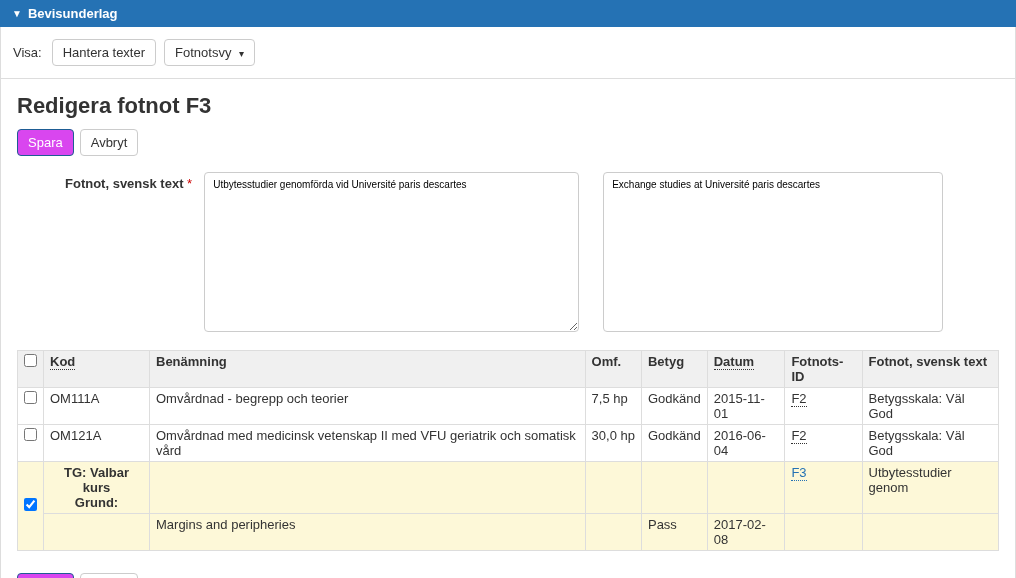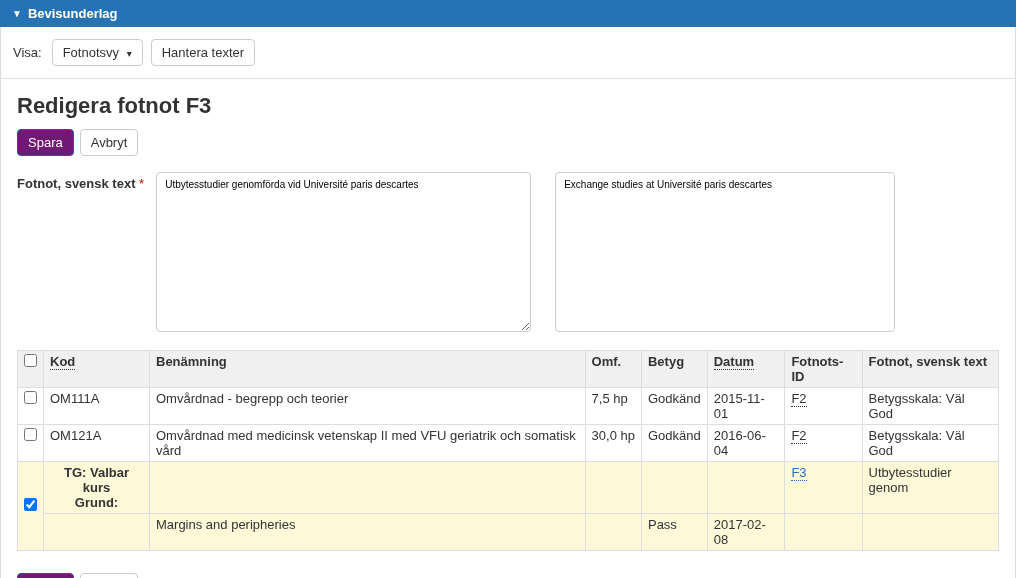--- a/index.html
+++ b/index.html
@@ -42,41 +42,42 @@
       background: #fff;
       cursor: pointer;
       font-size: 13px;
       color: #333;
     }
     .btn .caret-down {
       font-size: 10px;
       margin-left: 4px;
     }
     .btn-primary {
-      background: #701a75;
+      background: #d946ef;
       color: #fff;
       border-color: #1e5d94;
     }
     .section {
       padding: 14px 16px 8px;
     }
     h2.page-title {
       font-size: 22px;
       font-weight: bold;
       margin-bottom: 10px;
     }
     .button-row {
       display: flex;
       gap: 6px;
       margin-bottom: 16px;
     }
     .form-row {
       display: flex;
       gap: 24px;
       margin-bottom: 18px;
+      margin-left: 48px;
     }
     .form-col {
       display: flex;
       align-items: flex-start;
       gap: 12px;
     }
     .form-col:first-child { flex: 0 0 auto; }
     .form-label {
       font-weight: bold;
       white-space: nowrap;
@@ -130,25 +131,25 @@
 
 <div class="panel-header">
   <span class="caret">▼</span>
   <span>Bevisunderlag</span>
 </div>
 
 <div class="content">
 
   <div class="toolbar">
     <span class="toolbar-label">Visa:</span>
+    <button class="btn">Hantera texter</button>
     <button class="btn">
       <span>Fotnotsvy</span>
       <span class="caret-down">▾</span>
     </button>
-    <button class="btn">Hantera texter</button>
   </div>
 
   <div class="section">
     <h2 class="page-title">Redigera fotnot F3</h2>
 
     <div class="button-row">
       <button class="btn btn-primary">Spara</button>
       <button class="btn">Avbryt</button>
     </div>
 

